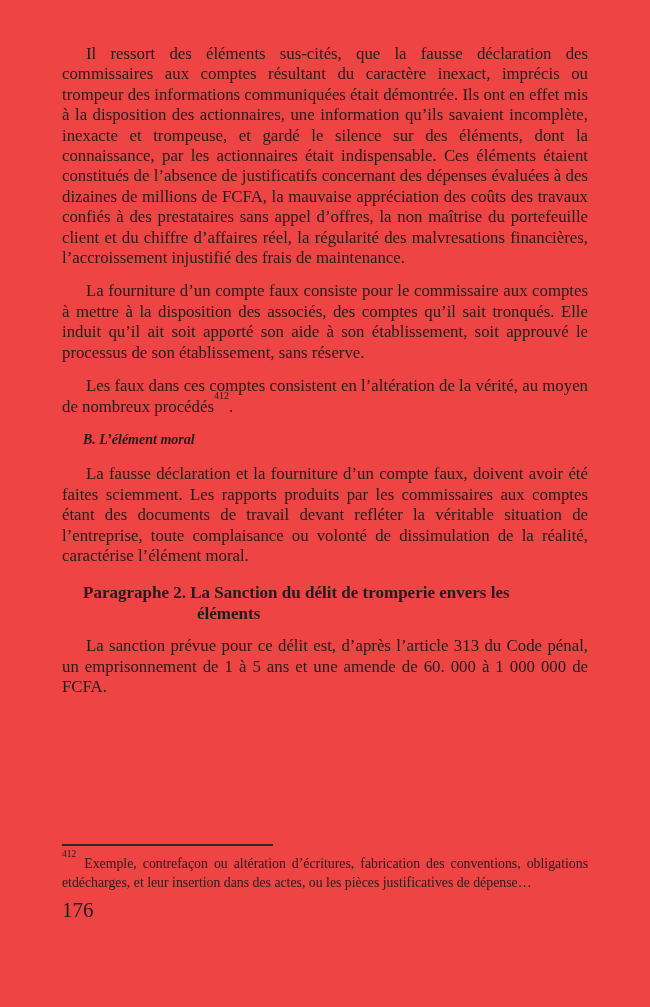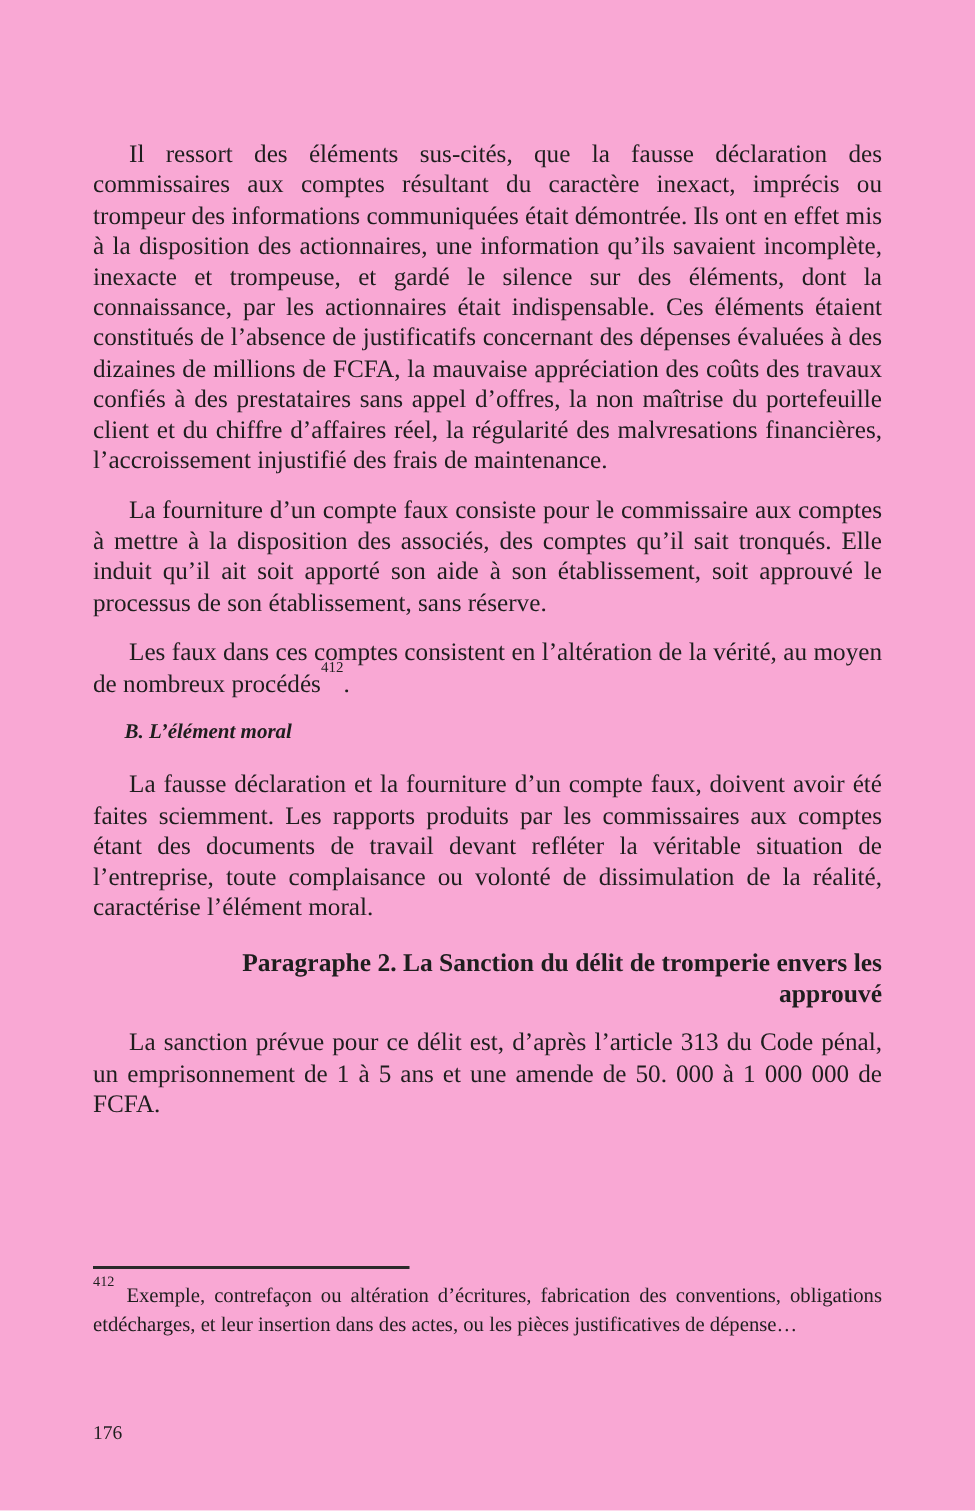--- a/index.html
+++ b/index.html
@@ -1,22 +1,22 @@
 <!DOCTYPE html>
 <html><head>
 <meta charset="utf-8">
 <style>
   html, body { margin: 0; padding: 0; background: #ffffff; }
   .page {
     position: relative;
     width: 650px;
     height: 1007px;
     box-sizing: border-box;
-    padding: 93px 62px 0 62px;
-    background: #f9a8d4;
+    padding: 44px 62px 0 62px;
+    background: #ef4444;
     font-family: "Liberation Serif", "DejaVu Serif", serif;
     color: #1e1e1e;
     font-size: 16.8px;
     line-height: 20.4px;
   }
   p.body {
     margin: 0 0 13px 0;
     text-align: justify;
     text-indent: 24px;
   }
@@ -32,21 +32,20 @@
     font-weight: bold;
     font-style: italic;
     font-size: 14px;
     line-height: 20.4px;
   }
   .heading-sanction {
     margin: 17px 0 12px 0;
     font-weight: bold;
     font-size: 17px;
     line-height: 20.4px;
-    text-align: right;
   }
   .heading-sanction .line1 { display: block; padding-left: 21px; }
   .heading-sanction .line2 { display: block; padding-left: 135px; }
   .footer-area {
     position: absolute;
     left: 62px;
     right: 62px;
     top: 844px;
   }
   .footnote-rule {
@@ -64,22 +63,22 @@
   .footnote sup.fn-marker {
     font-size: 9.5px;
     line-height: 0;
     position: relative;
     top: -5px;
     margin-right: 8px;
   }
   .page-number {
     position: absolute;
     left: 62px;
-    top: 945px;
-    font-size: 13px;
+    top: 900px;
+    font-size: 21px;
     line-height: 20px;
   }
 </style>
 </head>
 <body>
 
 <div class="page">
 
   <p class="body">Il ressort des éléments sus-cités, que la fausse déclaration des commissaires aux comptes résultant du caractère inexact, imprécis ou trompeur des informations communiquées était démontrée. Ils ont en effet mis à la disposition des actionnaires, une information qu’ils savaient incomplète, inexacte et trompeuse, et gardé le silence sur des éléments, dont la connaissance, par les actionnaires était indispensable. Ces éléments étaient constitués de l’absence de justificatifs concernant des dépenses évaluées à des dizaines de millions de FCFA, la mauvaise appréciation des coûts des travaux confiés à des prestataires sans appel d’offres, la non maîtrise du portefeuille client et du chiffre d’affaires réel, la régularité des malvresations financières, l’accroissement injustifié des frais de maintenance.</p>
 
@@ -87,24 +86,24 @@
 
   <p class="body"><span>Les faux dans ces comptes consistent en l’altération de la vérité, au moyen de nombreux procédés</span><sup class="ref">412</sup><span>.</span></p>
 
 
   <h3 class="heading-moral">B. L’élément moral</h3>
 
   <p class="body">La fausse déclaration et la fourniture d’un compte faux, doivent avoir été faites sciemment. Les rapports produits par les commissaires aux comptes étant des documents de travail devant refléter la véritable situation de l’entreprise, toute complaisance ou volonté de dissimulation de la réalité, caractérise l’élément moral.</p>
 
   <h2 class="heading-sanction">
     <span class="line1">Paragraphe 2. La Sanction du délit de tromperie envers les</span>
-    <span class="line2">approuvé</span>
+    <span class="line2">éléments</span>
   </h2>
 
-  <p class="body">La sanction prévue pour ce délit est, d’après l’article 313 du Code pénal, un emprisonnement de 1 à 5 ans et une amende de 50. 000 à 1 000 000 de FCFA.</p>
+  <p class="body">La sanction prévue pour ce délit est, d’après l’article 313 du Code pénal, un emprisonnement de 1 à 5 ans et une amende de 60. 000 à 1 000 000 de FCFA.</p>
 
   <div class="footer-area">
     <div class="footnote-rule"></div>
     <p class="footnote"><sup class="fn-marker">412</sup><span>Exemple, contrefaçon ou altération d’écritures, fabrication des conventions, obligations etdécharges, et leur insertion dans des actes, ou les pièces justificatives de dépense…</span></p>
   </div>
 
   <div class="page-number">176</div>
 
 </div>
 

